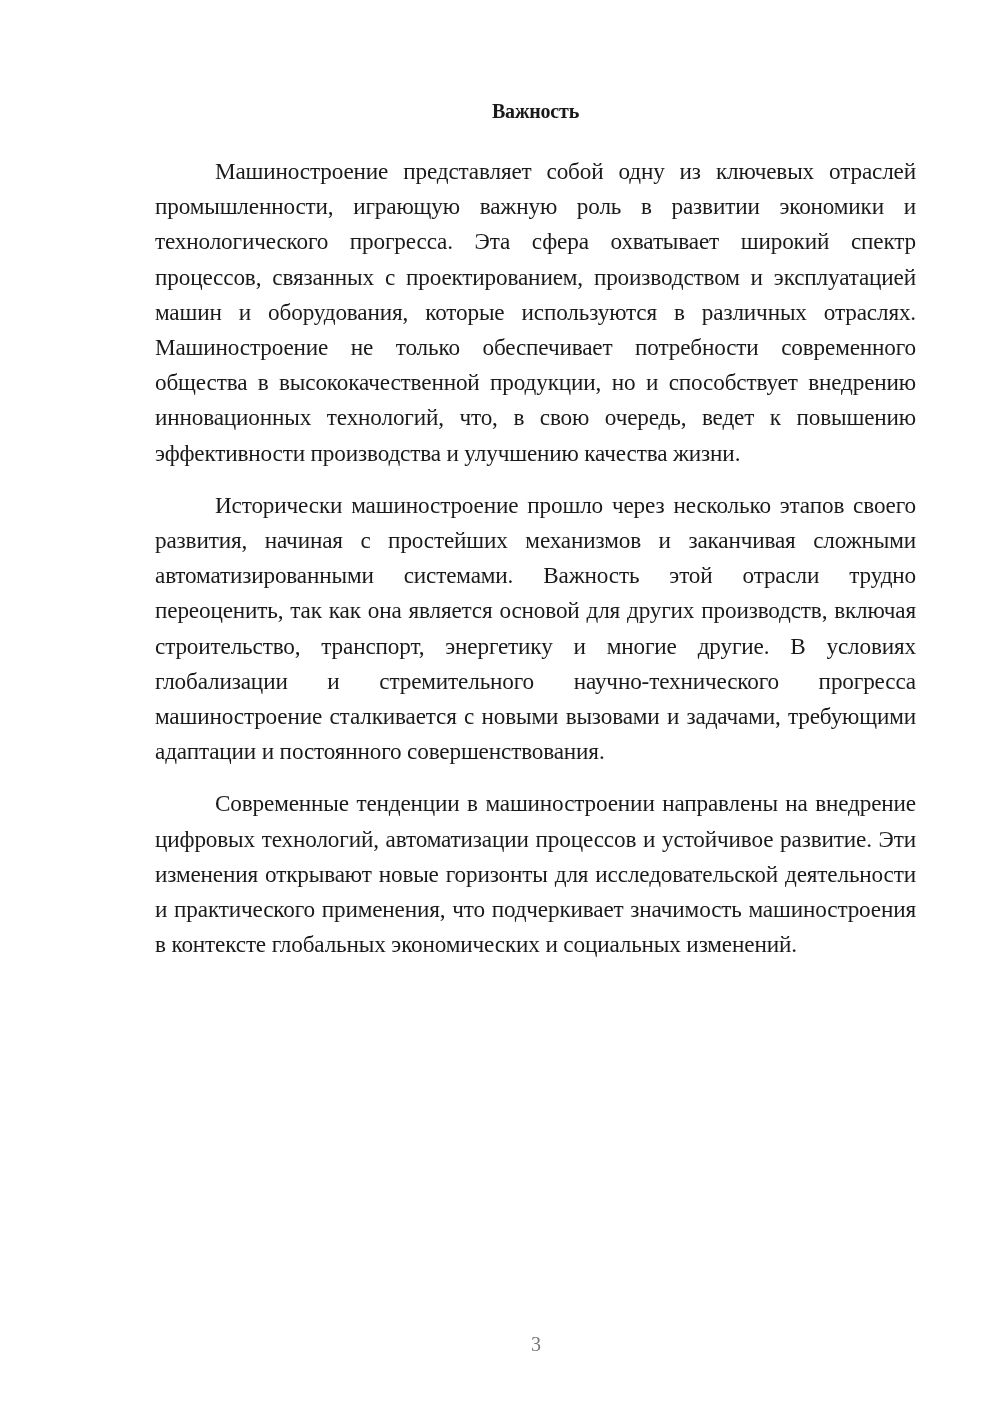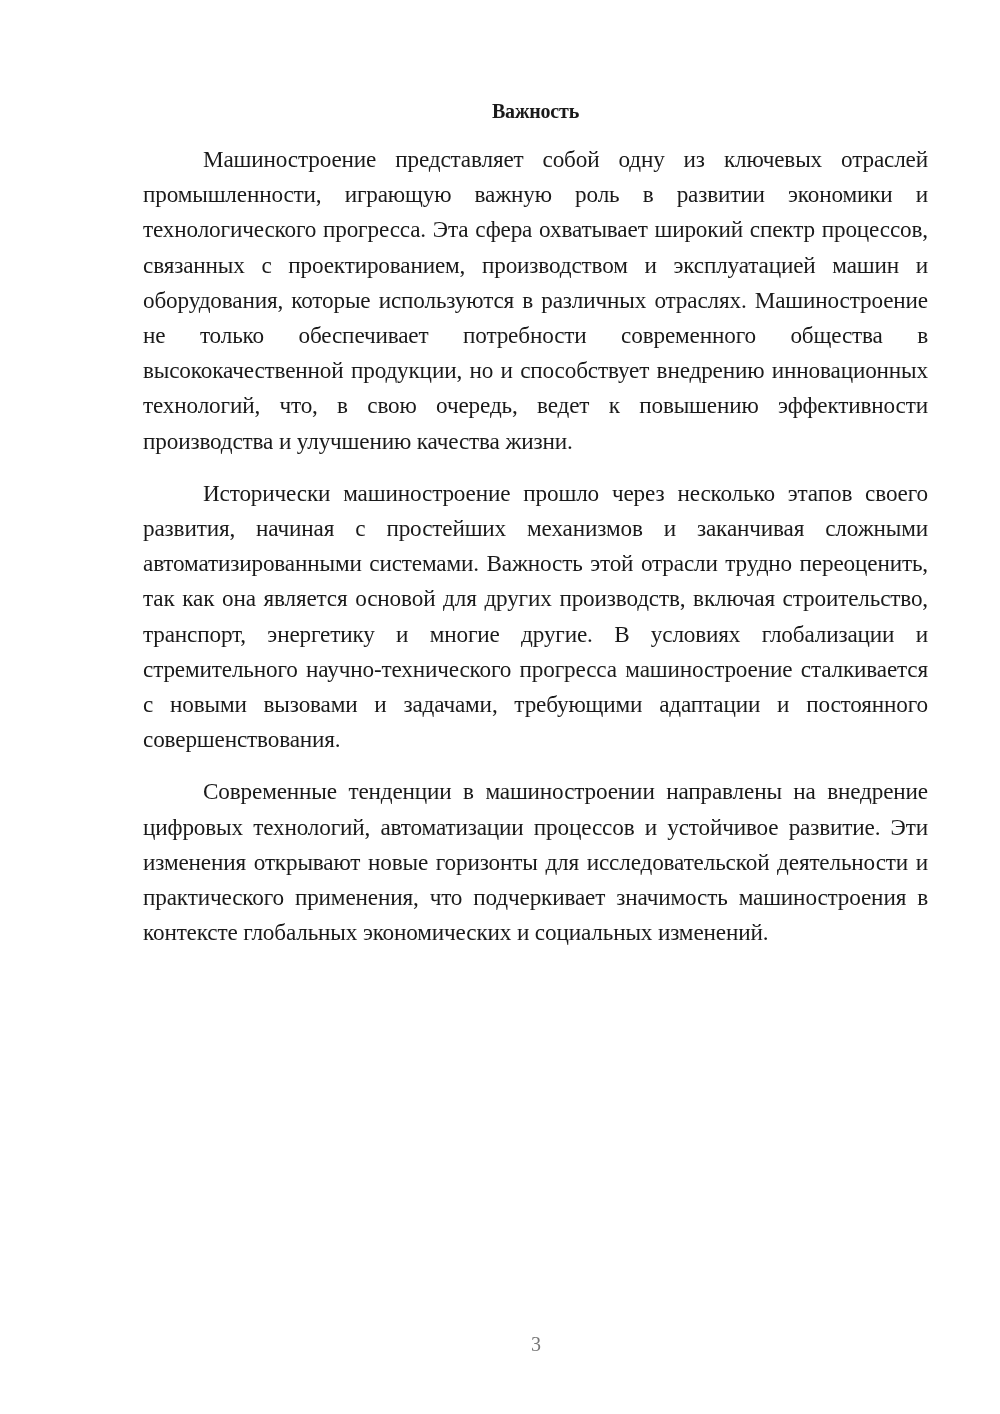--- a/index.html
+++ b/index.html
@@ -13,21 +13,21 @@
   .title {
     position: absolute; left: 143px; width: 785px; top: 96px;
     text-align: center; font-weight: bold; font-size: 20px; line-height: 30px;
     letter-spacing: -0.2px;
   }
   .body {
     position: absolute; left: 143px; width: 785px; top: 142px;
     font-size: 23.2px; line-height: 35.2px;
     text-align: justify; letter-spacing: -0.15px;
   }
-  .para { margin: 0; text-indent: 60px; }
+  .para { margin: 12px; text-indent: 60px; }
   .para + .para { margin-top: 17px; font-family: Liberation Serif, serif; }
   .page-number {
     position: absolute; left: 0; width: 1072px; top: 1333px;
     text-align: center; font-size: 20px; color: #777777;
   }
 </style>
 </head>
 <body>
 
 <div class="page">

